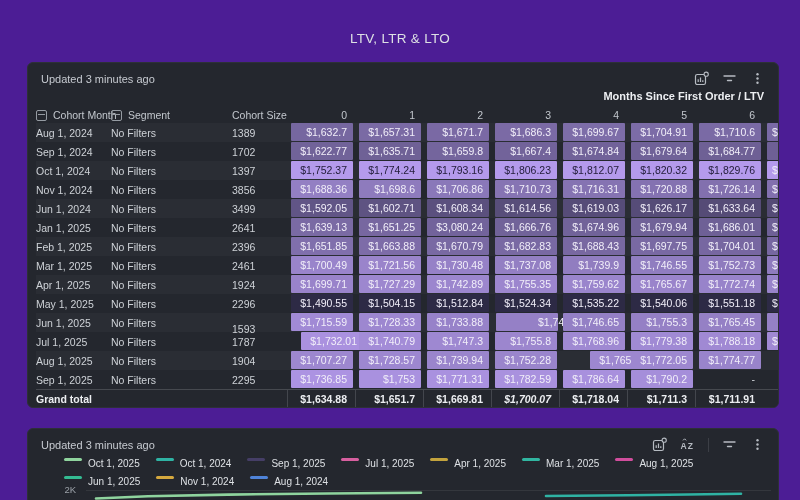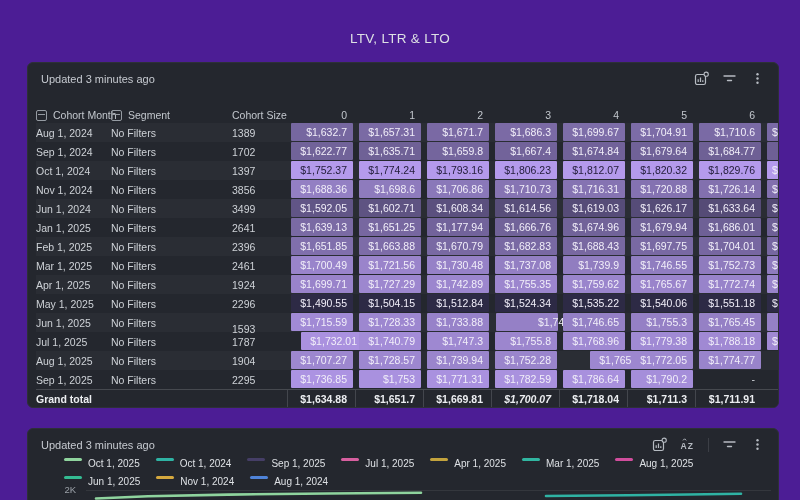--- a/index.html
+++ b/index.html
@@ -69,20 +69,21 @@
           <line x1="2" y1="5" x2="13" y2="5" stroke="currentColor" stroke-width="1.4" stroke-linecap="round"></line>
           <line x1="5.5" y1="9.5" x2="9.5" y2="9.5" stroke="currentColor" stroke-width="1.4" stroke-linecap="round"></line>
         </svg>
         <svg class="hicon" viewBox="0 0 15 15">
           <circle cx="7.5" cy="3.2" r="1.2" fill="currentColor"></circle>
           <circle cx="7.5" cy="7.5" r="1.2" fill="currentColor"></circle>
           <circle cx="7.5" cy="11.8" r="1.2" fill="currentColor"></circle>
         </svg>
       </span>
     </div>
+    <div class="axis-title">Months Since First Order / LTV</div>
     <div class="table">
         <div class="t-row t-header">
           <div class="left-cell" style="left: 0px;">
             <span class="collapse-btn"></span>
             <span>Cohort Month</span>
           </div>
           <div class="left-cell" style="left: 75px;">
             <span class="collapse-btn"></span>
             <span>Segment</span>
           </div>
@@ -161,21 +162,21 @@
           <div class="v-cell" style="left: 595px; background: rgb(86, 76, 120); color: rgb(241, 238, 249);">$1,626.17</div>
           <div class="v-cell" style="left: 663px; background: rgb(85, 75, 118); color: rgb(241, 238, 249);">$1,633.64</div>
           <div class="v-clip" style="left: 731px; background: rgb(85, 75, 118); color: rgb(241, 238, 249);">$</div>
         </div>
         <div class="t-row">
           <div class="left-cell" style="left: 0px;">Jan 1, 2025</div>
           <div class="left-cell" style="left: 75px;">No Filters</div>
           <div class="left-cell" style="left: 196px;">2641</div>
           <div class="v-cell" style="left: 255px; background: rgb(122, 106, 164); color: rgb(241, 238, 249);">$1,639.13</div>
           <div class="v-cell" style="left: 323px; background: rgb(119, 103, 160); color: rgb(241, 238, 249);">$1,651.25</div>
-          <div class="v-cell" style="left: 391px; background: rgb(114, 99, 155); color: rgb(241, 238, 249);">$1,177.94</div>
+          <div class="v-cell" style="left: 391px; background: rgb(114, 99, 155); color: rgb(241, 238, 249);">$3,080.24</div>
           <div class="v-cell" style="left: 459px; background: rgb(113, 99, 153); color: rgb(241, 238, 249);">$1,666.76</div>
           <div class="v-cell" style="left: 527px; background: rgb(113, 99, 153); color: rgb(241, 238, 249);">$1,674.96</div>
           <div class="v-cell" style="left: 595px; background: rgb(112, 98, 152); color: rgb(241, 238, 249);">$1,679.94</div>
           <div class="v-cell" style="left: 663px; background: rgb(110, 96, 150); color: rgb(241, 238, 249);">$1,686.01</div>
           <div class="v-clip" style="left: 731px; background: rgb(110, 96, 150); color: rgb(241, 238, 249);">$</div>
         </div>
         <div class="t-row stripe">
           <div class="left-cell" style="left: 0px;">Feb 1, 2025</div>
           <div class="left-cell" style="left: 75px;">No Filters</div>
           <div class="left-cell" style="left: 196px;">2396</div>

